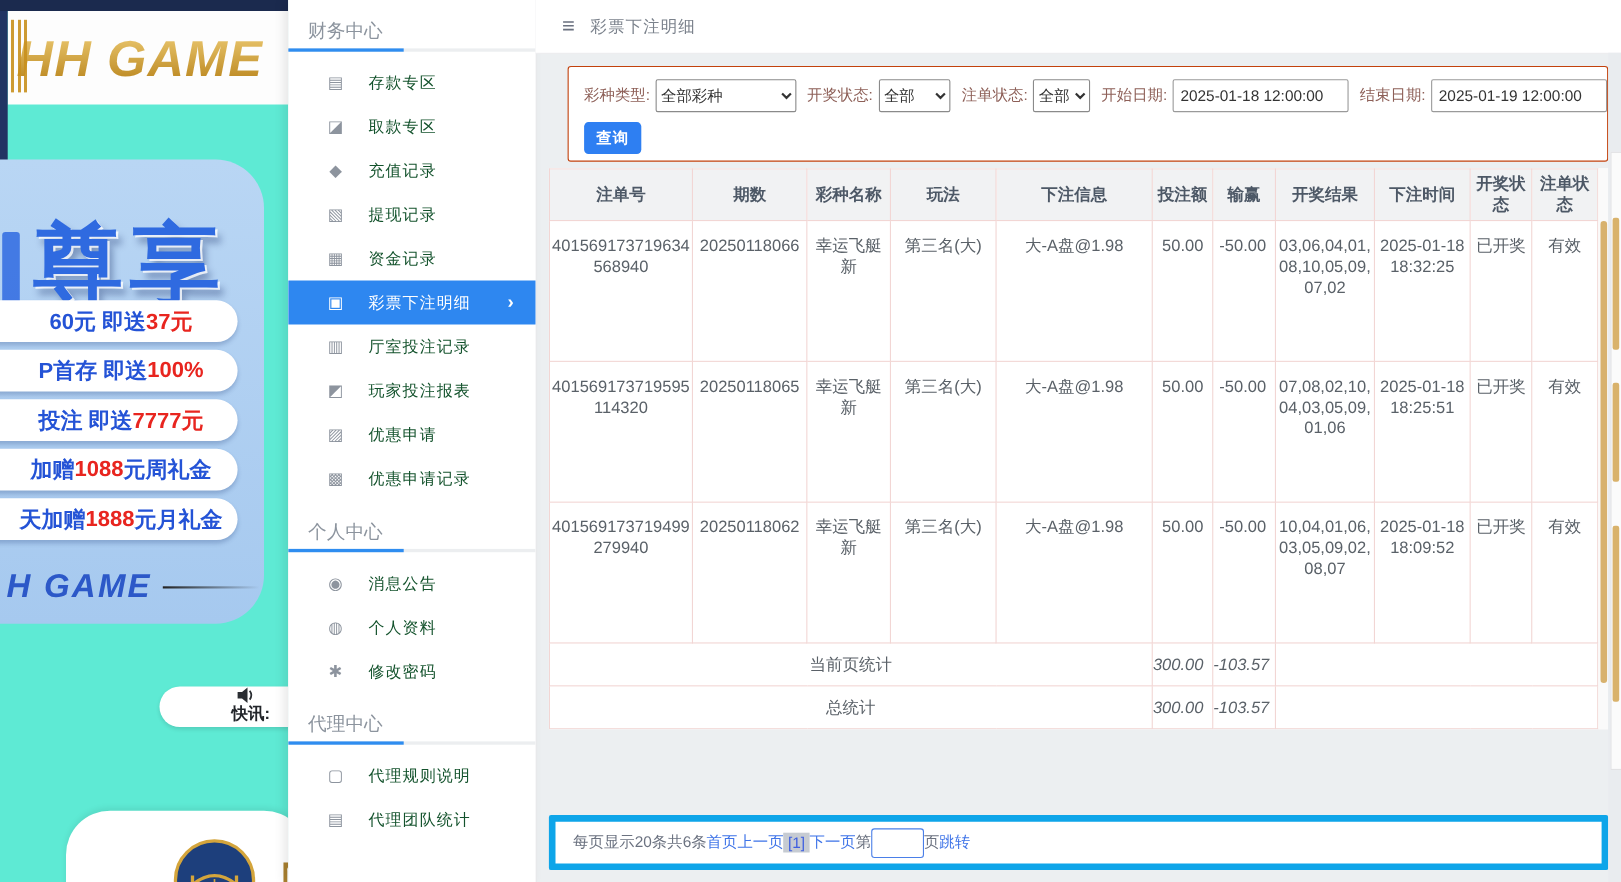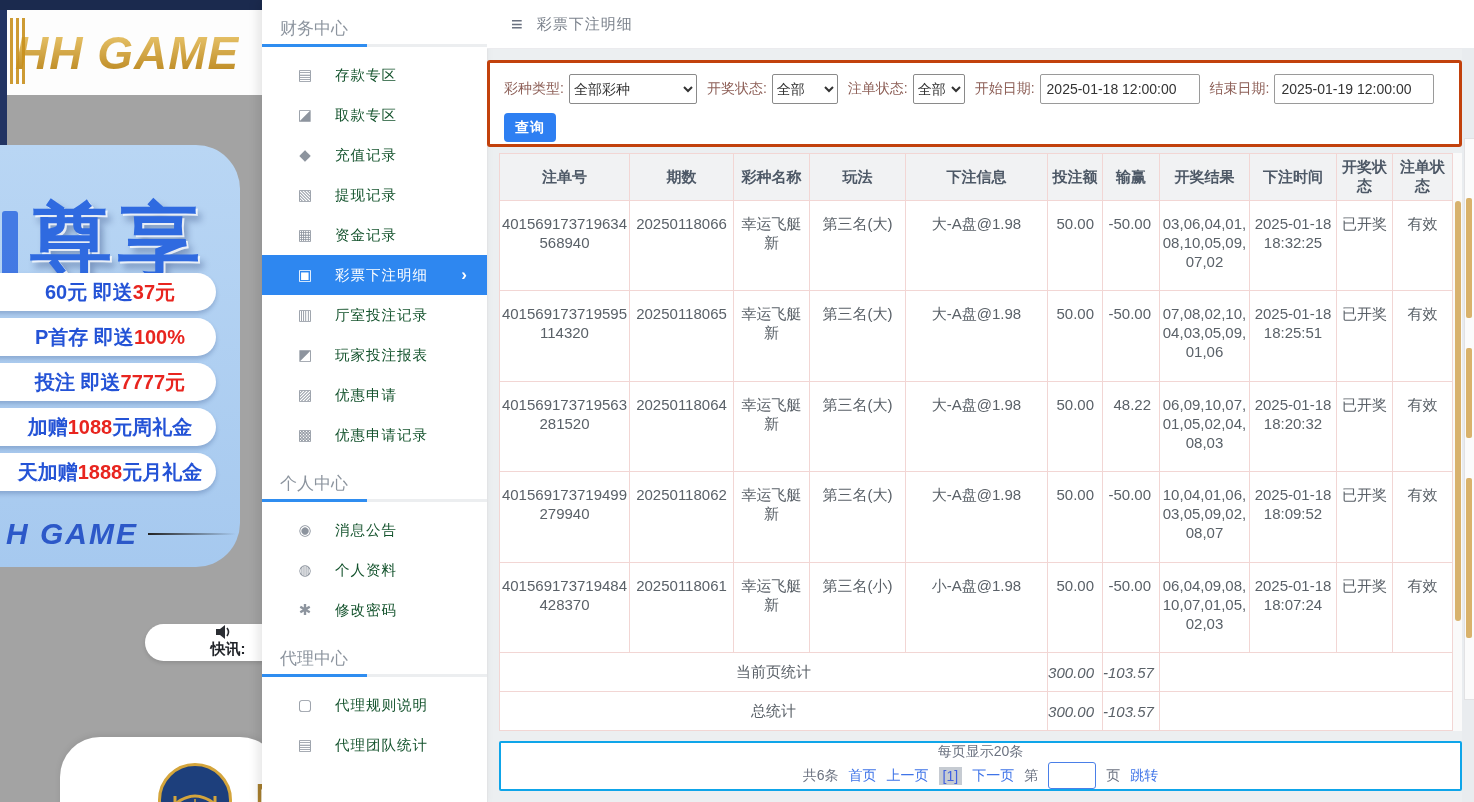--- a/index.html
+++ b/index.html
@@ -4,21 +4,21 @@
 <style>
   html,body{margin:0;padding:0;}
   body{
     width:1474px;height:802px;overflow:hidden;position:relative;
     background:#eceff1;
     font-family:"Liberation Sans","DejaVu Sans",sans-serif;
     -webkit-font-smoothing:antialiased;
   }
 
   
-  .left-page{position:absolute;left:0;top:0;width:262px;height:802px;background:#a3a3a3;overflow:hidden;}
+  .left-page{position:absolute;left:0;top:0;width:262px;height:802px;background:#5eead4;overflow:hidden;}
   .lp-topbar{position:absolute;left:0;top:0;width:262px;height:10px;background:#1b2a4e;}
   .lp-edge{position:absolute;left:0;top:10px;width:7px;height:140px;background:#223463;}
   .lp-logostrip{position:absolute;left:7px;top:10px;width:255px;height:85px;background:#fdfdfd;display:flex;align-items:center;}
   .lp-logo{
     margin-left:8px;font-size:46px;font-weight:bold;font-style:italic;letter-spacing:1px;
     background:linear-gradient(180deg,#f3d27a 0%,#c8901d 55%,#a9741360 100%);
     background:linear-gradient(180deg,#f0cf78,#b57f16);
     -webkit-background-clip:text;background-clip:text;color:transparent;white-space:nowrap;
   }
   .lp-logo-bars{position:absolute;left:10px;top:18px;width:18px;height:66px;
@@ -69,48 +69,48 @@
   .sb-item.active{background:#2e87f0;}
   .sb-item.active .sb-icon,.sb-item.active .sb-label{color:#fff;}
   .sb-item .chev{position:absolute;right:20px;color:#fff;font-size:17px;font-weight:bold;}
 
   
   .m-header{position:absolute;left:487px;top:0;right:0;height:48px;background:#fff;border-bottom:1px solid #ebebee;
     display:flex;align-items:center;}
   .hamburger{margin-left:24px;font-size:20px;color:#6b7280;cursor:pointer;line-height:1;}
   .m-title{margin-left:14px;font-size:15px;color:#7b828c;letter-spacing:1px;}
   .main{position:absolute;left:487px;top:48px;right:12px;bottom:0;}
-  .filter-card{position:absolute;left:0;top:12px;right:0;height:87px;background:#fff;border:3px solid #c2410c;border-radius:3px;box-sizing:border-box;padding:11px 0 0 14px;}
+  .filter-card{position:absolute;left:29px;top:12px;right:0;height:87px;background:#fff;border:1px solid #c2410c;border-radius:3px;box-sizing:border-box;padding:11px 0 0 14px;}
   .filter-row{display:flex;align-items:center;flex-wrap:nowrap;}
   .f-label{font-size:14px;color:#8d5f57;margin:0 5px 0 10px;white-space:nowrap;}
   .f-label:first-child{margin-left:0;}
   .filter-row select{height:30px;font-size:14px;color:#333;border:1px solid #8a8a8a;border-radius:2px;background:#fff;
     font-family:"Liberation Sans","DejaVu Sans",sans-serif;}
   .sel-lottery{width:128px;} .sel-draw{width:66px;} .sel-order{width:52px;}
   .f-date{width:146px;height:28px;border:1px solid #9a9a9a;border-radius:2px;font-size:14px;color:#333;padding:0 6px;
     font-family:"Liberation Sans","DejaVu Sans",sans-serif;}
   .btn-search{margin-top:9px;width:52px;height:29px;background:#2e7ff2;border:none;border-radius:4px;color:#fff;
     font-size:14px;font-weight:bold;letter-spacing:1px;cursor:pointer;font-family:"Liberation Sans","DejaVu Sans",sans-serif;}
 
-  .table-card{position:absolute;left:12px;top:105px;right:0;height:578px;background:#fff;display:flex;overflow:hidden;}
+  .table-card{position:absolute;left:12px;top:105px;right:0;height:510px;background:#fff;display:flex;overflow:hidden;}
   table.bets{border-collapse:collapse;table-layout:fixed;width:953px;background:#fff;}
   table.bets th,table.bets td{border:1px solid #f2d6d4;font-size:15px;overflow:hidden;}
   table.bets th{height:44px;background:#f1f2f3;color:#4d5866;font-weight:bold;text-align:center;}
   table.bets tbody td{height:76px;color:#5a6168;text-align:center;vertical-align:top;padding-top:13px;box-sizing:border-box;word-break:break-all;line-height:19px;}
   table.bets td.num,table.bets th.num{text-align:right;padding-right:8px;}
   table.bets tbody td.num{padding-top:13px;}
   table.bets tfoot td{height:38px;color:#5a6168;text-align:center;vertical-align:middle;padding:0;}
   table.bets tfoot td.num{text-align:right;padding-right:8px;font-style:italic;}
   .table-scrollbar{flex:1;background:#fafafa;position:relative;}
   .table-scrollbar .thumb{position:absolute;left:2px;top:48px;width:6px;height:420px;background:#d8b26e;border-radius:3px;}
 
-  .pager{position:absolute;left:12px;top:693px;right:0;height:50px;background:#fff;border:2px solid #0ea5e9;border-radius:2px;
-    box-sizing:border-box;display:flex;align-items:center;justify-content:space-between;padding:0 16px;flex-direction:column;}
+  .pager{position:absolute;left:12px;top:693px;right:0;height:50px;background:#fff;border:6px solid #0ea5e9;border-radius:2px;
+    box-sizing:border-box;display:flex;align-items:center;justify-content:flex-start;padding:0 16px;}
   .pager .per-page{font-size:14px;color:#6b7280;}
-  .pager-right{display:flex;align-items:center;gap:10px;font-size:14px;}
+  .pager-right{display:flex;align-items:center;font-size:14px;}
   .pager-right .muted{color:#6b7280;}
   .pager-right a{color:#3f74e8;text-decoration:none;cursor:pointer;}
   .pager-right .current{color:#3f5fe0;background:#c6cbd2;padding:1px 4px;}
   .jump-input{width:42px;height:23px;border:1px solid #4a7fe8;border-radius:3px;}
 
   
   .right-strip{position:absolute;right:0;top:48px;width:12px;bottom:0;background:#e9ecef;overflow:hidden;}
   .right-strip .card-sliver{position:absolute;left:2px;top:90px;width:9px;height:560px;background:#fbfbfb;border:1px solid #e2e2e4;}
   .right-strip .gold{position:absolute;left:4px;width:6px;background:#d9b26b;border-radius:2px;}
   .g1{top:150px;height:120px;} .g2{top:300px;height:90px;} .g3{top:430px;height:160px;}
@@ -338,55 +338,29 @@
             <td>第三名(大)</td>
             <td>大-A盘@1.98</td>
             <td class="num">50.00</td>
             <td class="num">-50.00</td>
             <td>07,08,02,10,04,03,05,09,01,06</td>
             <td>2025-01-18 18:25:51</td>
             <td>已开奖</td>
             <td>有效</td>
           </tr>
           <tr>
-            <td>401569173719563281520</td>
-            <td>20250118064</td>
-            <td>幸运飞艇新</td>
-            <td>第三名(大)</td>
-            <td>大-A盘@1.98</td>
-            <td class="num">50.00</td>
-            <td class="num">48.22</td>
-            <td>06,09,10,07,01,05,02,04,08,03</td>
-            <td>2025-01-18 18:20:32</td>
-            <td>已开奖</td>
-            <td>有效</td>
-          </tr>
-          <tr>
             <td>401569173719499279940</td>
             <td>20250118062</td>
             <td>幸运飞艇新</td>
             <td>第三名(大)</td>
             <td>大-A盘@1.98</td>
             <td class="num">50.00</td>
             <td class="num">-50.00</td>
             <td>10,04,01,06,03,05,09,02,08,07</td>
             <td>2025-01-18 18:09:52</td>
-            <td>已开奖</td>
-            <td>有效</td>
-          </tr>
-          <tr>
-            <td>401569173719484428370</td>
-            <td>20250118061</td>
-            <td>幸运飞艇新</td>
-            <td>第三名(小)</td>
-            <td>小-A盘@1.98</td>
-            <td class="num">50.00</td>
-            <td class="num">-50.00</td>
-            <td>06,04,09,08,10,07,01,05,02,03</td>
-            <td>2025-01-18 18:07:24</td>
             <td>已开奖</td>
             <td>有效</td>
           </tr>
         </tbody>
       <tfoot>
         <tr>
           <td colspan="5">当前页统计</td>
           <td class="num">300.00</td>
           <td class="num">-103.57</td>
           <td colspan="4"></td>

